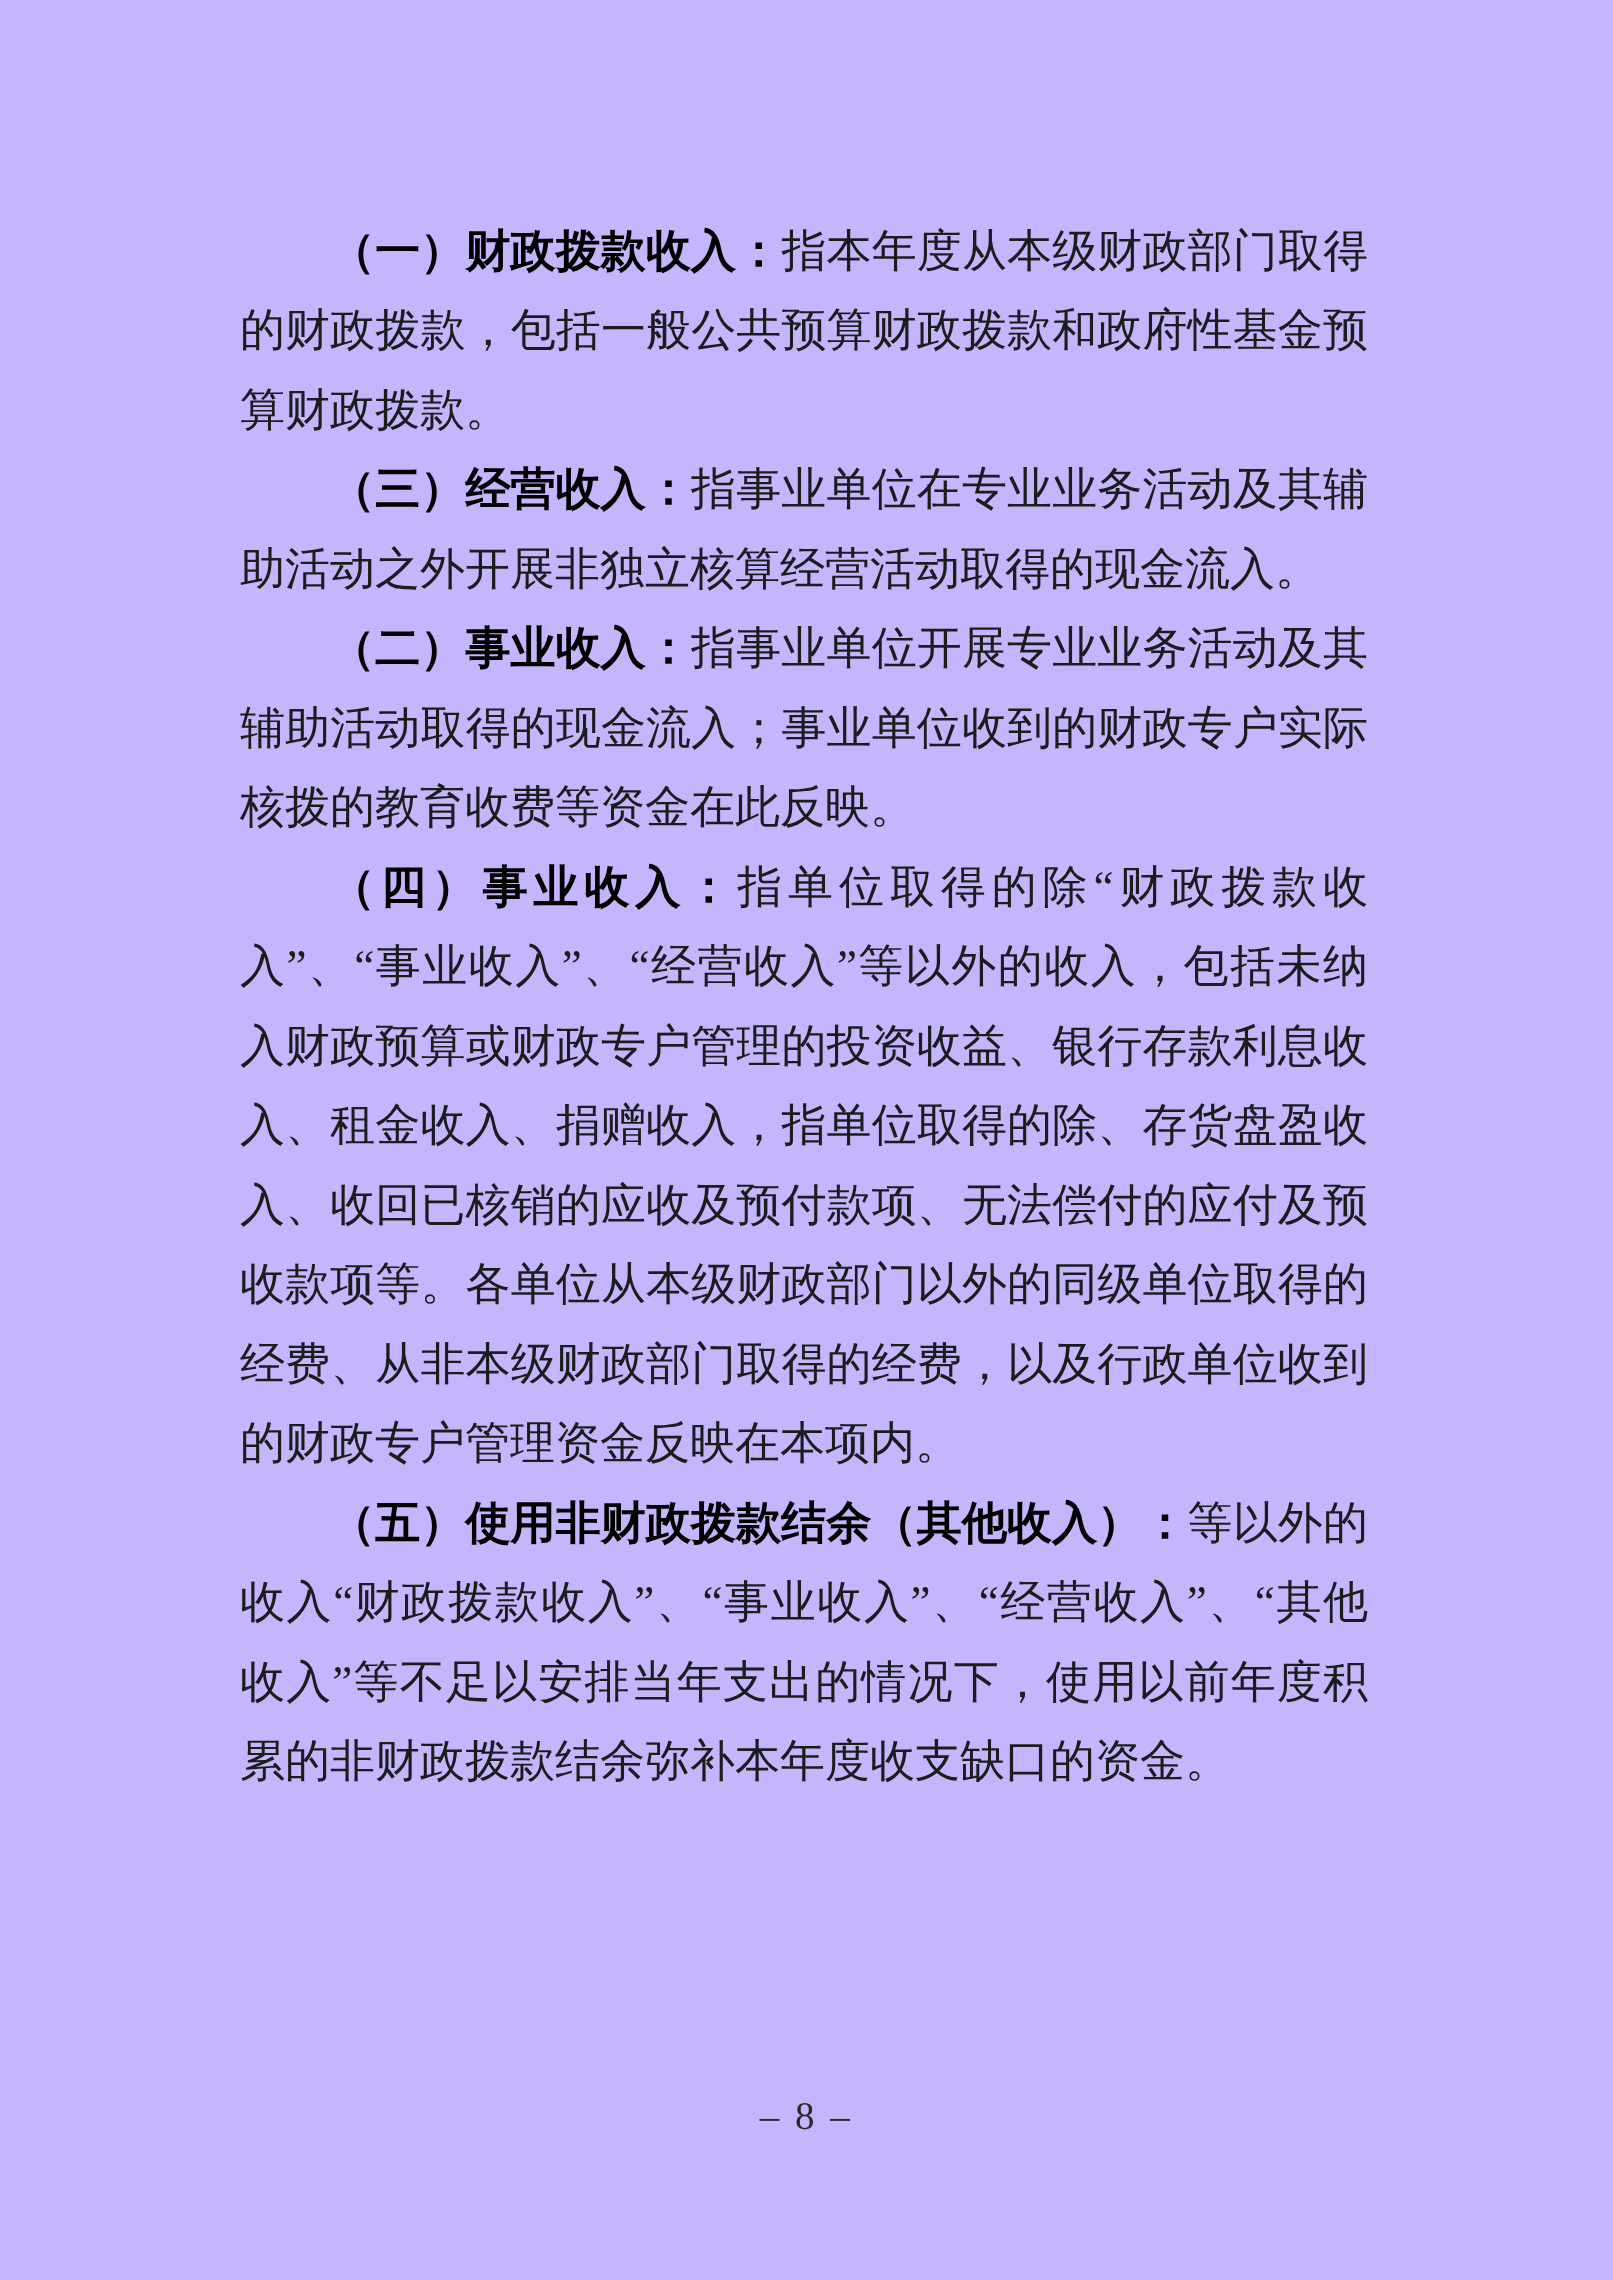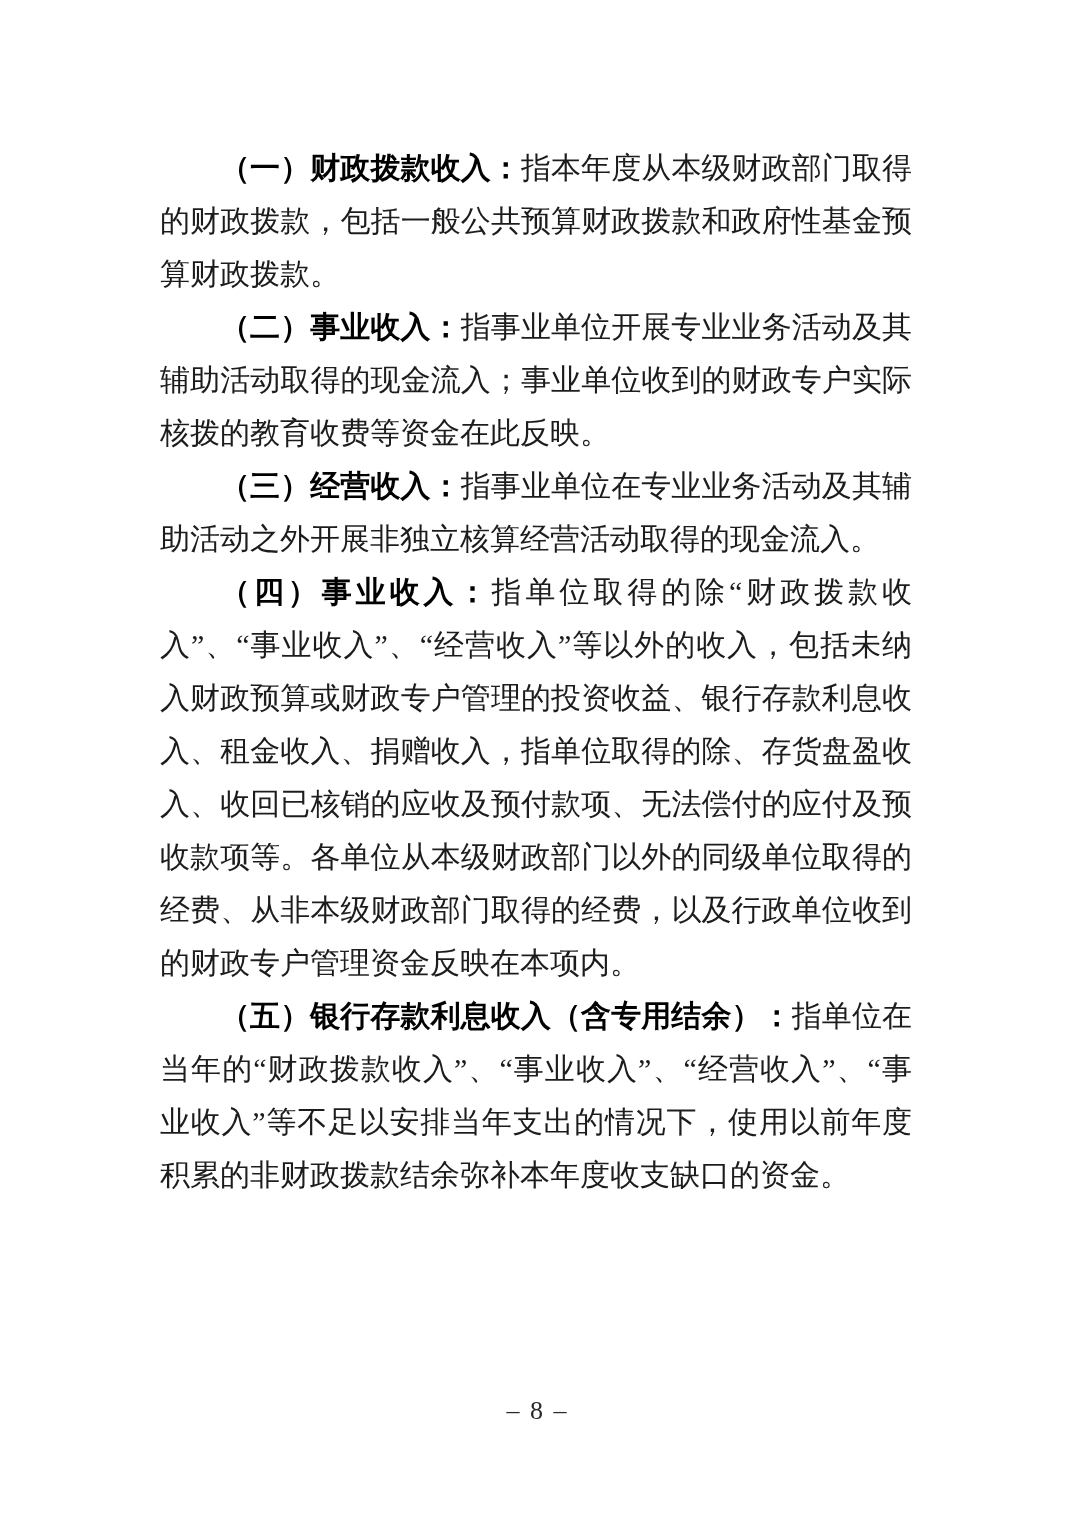--- a/index.html
+++ b/index.html
@@ -5,21 +5,21 @@
   html, body {
     margin: 0;
     padding: 0;
     background: #e8e8e8;
   }
   .page {
     position: relative;
     width: 1075px;
     height: 1520px;
     margin: 0 auto;
-    background: #ffffff;
+    background: #c4b5fd;
     color: #1c1c1c;
     font-family: "Liberation Serif", "DejaVu Serif", serif;
     overflow: hidden;
   }
   .content {
     position: absolute;
     left: 160px;
     top: 141px;
     width: 752px;
   }
@@ -50,22 +50,22 @@
     letter-spacing: 2px;
     color: #2a2a2a;
   }
 </style>
 </head>
 <body>
 
 <div class="page">
   <main class="content">
     <p class="para"><strong class="head">（一）财政拨款收入：</strong><span>指本年度从本级财政部门取得的财政拨款，包括一般公共预算财政拨款和政府性基金预算财政拨款。</span></p>
+    <p class="para"><strong class="head">（三）经营收入：</strong><span>指事业单位在专业业务活动及其辅助活动之外开展非独立核算经营活动取得的现金流入。</span></p>
     <p class="para"><strong class="head">（二）事业收入：</strong><span>指事业单位开展专业业务活动及其辅助活动取得的现金流入；事业单位收到的财政专户实际核拨的教育收费等资金在此反映。</span></p>
-    <p class="para"><strong class="head">（三）经营收入：</strong><span>指事业单位在专业业务活动及其辅助活动之外开展非独立核算经营活动取得的现金流入。</span></p>
     <p class="para"><strong class="head">（四）事业收入：</strong><span>指单位取得的除“财政拨款收入”、“事业收入”、“经营收入”等以外的收入，包括未纳入财政预算或财政专户管理的投资收益、银行存款利息收入、租金收入、捐赠收入，指单位取得的除、存货盘盈收入、收回已核销的应收及预付款项、无法偿付的应付及预收款项等。各单位从本级财政部门以外的同级单位取得的经费、从非本级财政部门取得的经费，以及行政单位收到的财政专户管理资金反映在本项内。</span></p>
-    <p class="para"><strong class="head">（五）银行存款利息收入（含专用结余）：</strong><span>指单位在当年的“财政拨款收入”、“事业收入”、“经营收入”、“事业收入”等不足以安排当年支出的情况下，使用以前年度积累的非财政拨款结余弥补本年度收支缺口的资金。</span></p>
+    <p class="para"><strong class="head">（五）使用非财政拨款结余（其他收入）：</strong><span>等以外的收入“财政拨款收入”、“事业收入”、“经营收入”、“其他收入”等不足以安排当年支出的情况下，使用以前年度积累的非财政拨款结余弥补本年度收支缺口的资金。</span></p>
   </main>
 
   <footer class="footer">
     <span class="page-num">– 8 –</span>
   </footer>
 </div>
 
 </body></html>

